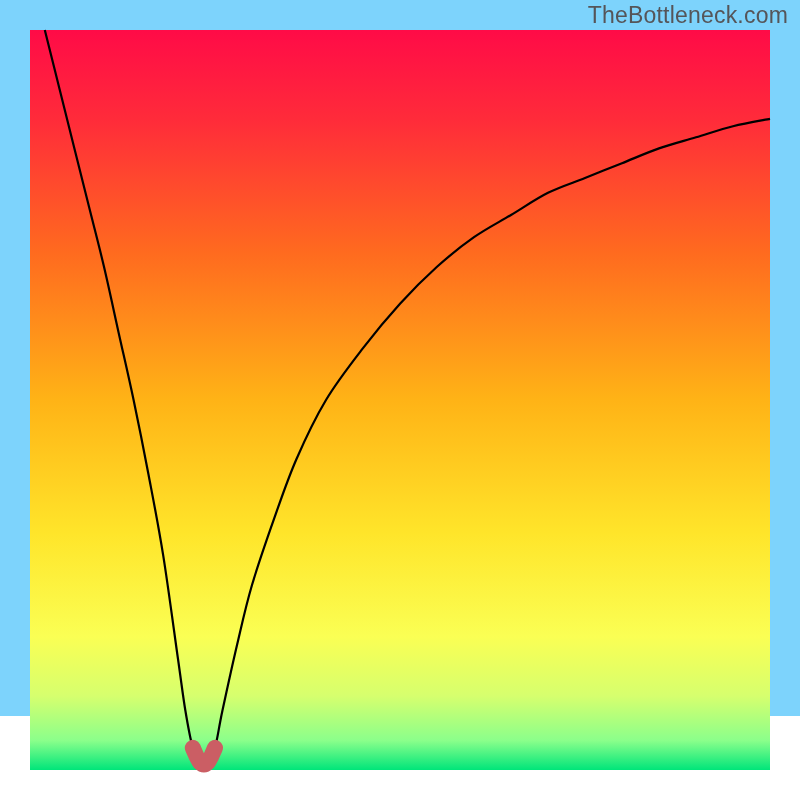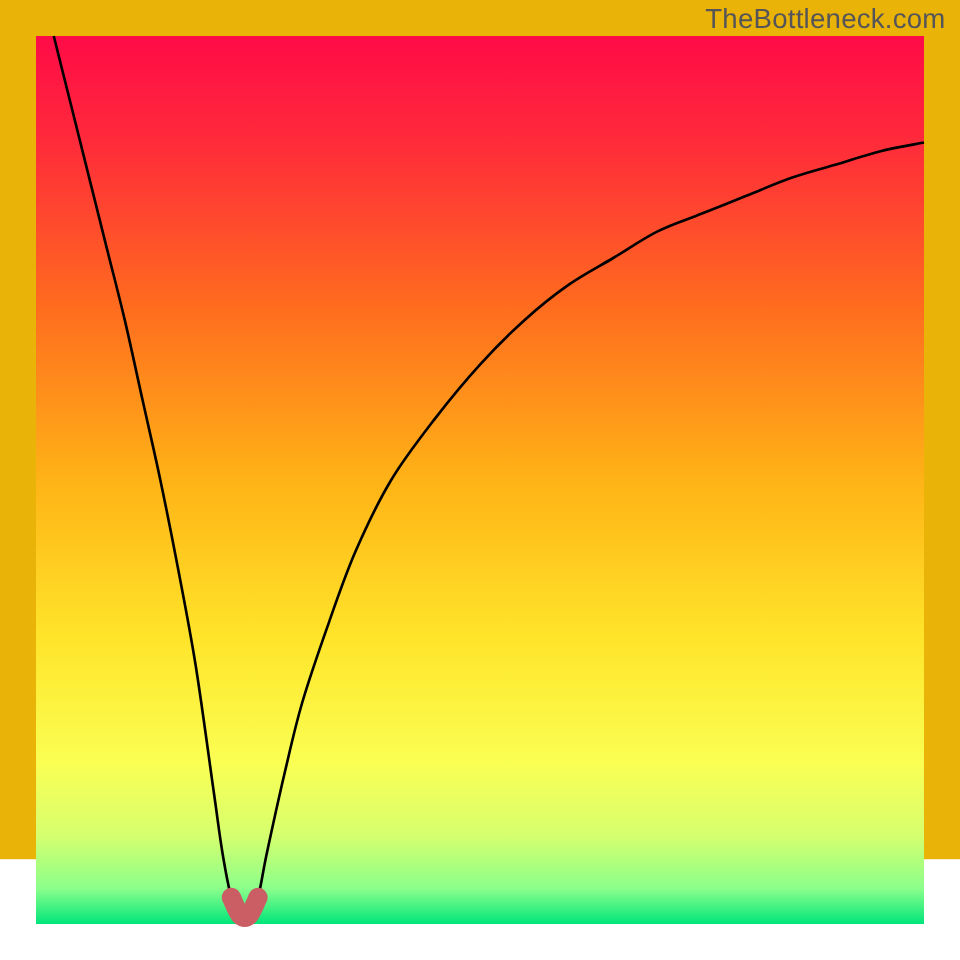--- a/index.html
+++ b/index.html
@@ -6,21 +6,21 @@
     margin: 0;
     padding: 0;
     width: 800px;
     height: 800px;
     overflow: hidden;
     font-family: Arial, Helvetica, sans-serif;
   }
   .frame {
     width: 800px;
     height: 716px;
-    background: #eab308;
+    background: #7dd3fc;
     position: relative;
   }
   .watermark {
     position: absolute;
     top: 2px;
     right: 12px;
     color: #555559;
     font-size: 23px;
     font-weight: 400;
     letter-spacing: 0.2px;

